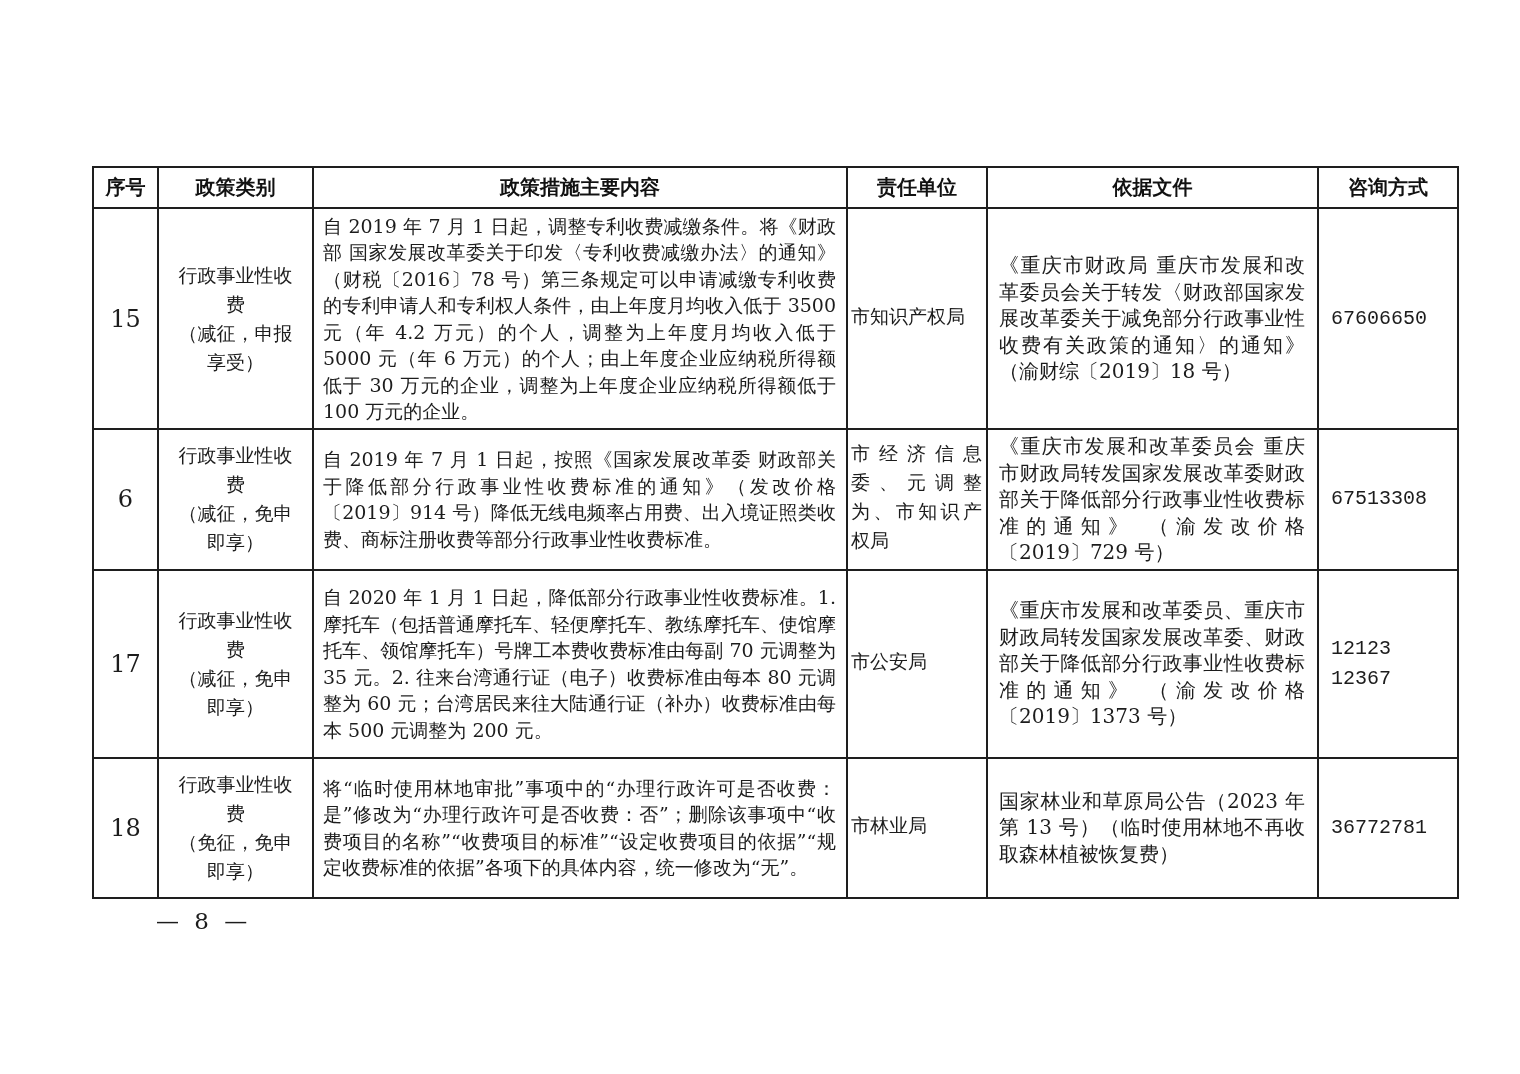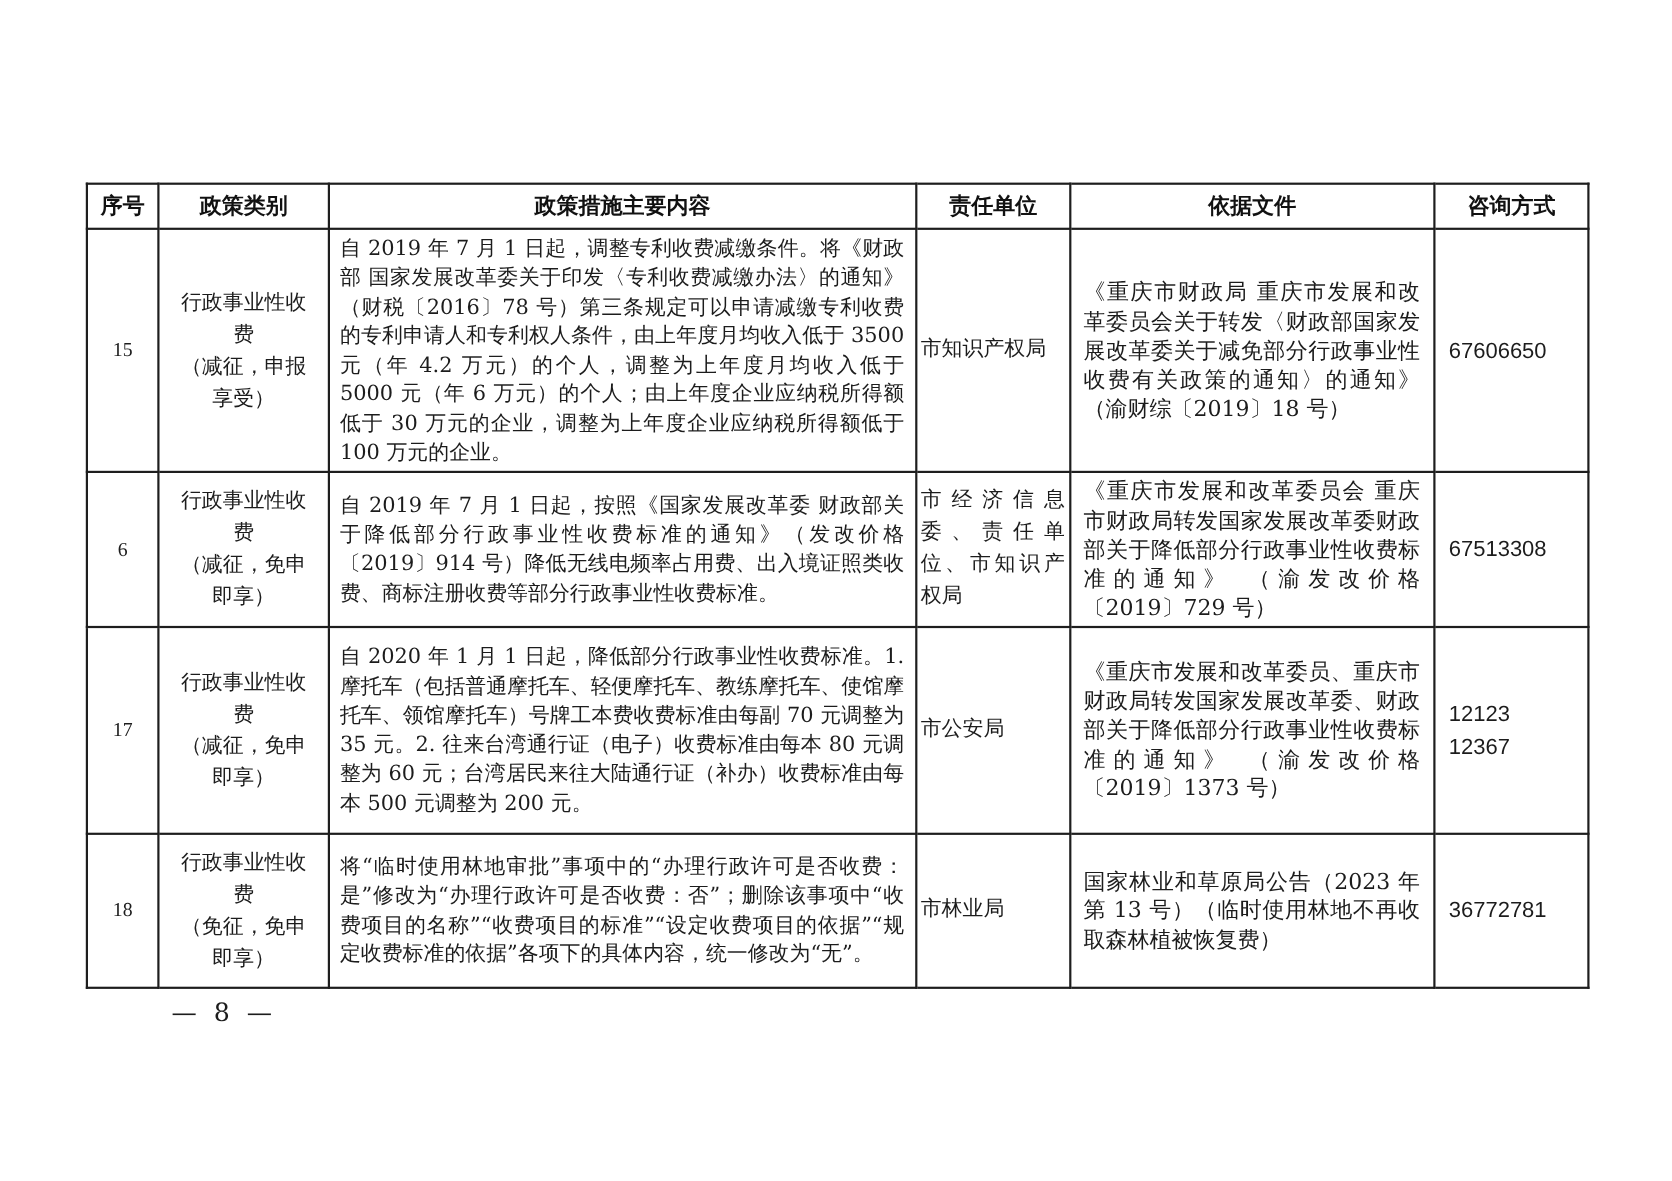--- a/index.html
+++ b/index.html
@@ -11,21 +11,21 @@
     position: relative;
     width: 1520px;
     height: 1074px;
     background: #ffffff;
     overflow: hidden;
     color: #1c1c1c;
     font-family: "DejaVu Serif", "Liberation Serif", serif;
   }
   table.policy-table {
     position: absolute;
-    left: 78px;
+    left: 92px;
     top: 166px;
     width: 1365px;
     border-collapse: collapse;
     table-layout: fixed;
   }
   table.policy-table th,
   table.policy-table td {
     border: 2px solid #1e1e1e;
     vertical-align: middle;
     overflow: hidden;
@@ -38,23 +38,22 @@
     padding: 2px 0;
     color: #111;
   }
   tr.hd-row { height: 41px; }
   tr.r15 { height: 221px; }
   tr.r16 { height: 132px; }
   tr.r17 { height: 188px; }
   tr.r18 { height: 140px; }
 
   td.c-no {
-    font-size: 18px;
+    font-size: 24px;
     text-align: center;
-    font-family: Liberation Serif, serif;
   }
   td.c-cat {
     font-size: 19px;
     line-height: 29px;
     text-align: center;
     white-space: pre-line;
     padding: 2px 8px;
   }
   td.c-content {
     font-size: 19px;
@@ -77,21 +76,21 @@
     text-align: justify;
     text-justify: inter-character;
     padding: 3px 12px 3px 11px;
   }
   td.c-contact {
     font-size: 20px;
     line-height: 30px;
     text-align: left;
     white-space: pre-line;
     padding-left: 12px;
-    font-family: Liberation Sans, sans-serif;
+    font-family: Liberation Mono, monospace;
   }
   .page-number {
     position: absolute;
     left: 156px;
     top: 908px;
     font-size: 23px;
     letter-spacing: 4px;
     color: #1c1c1c;
     font-family: "DejaVu Serif", "Liberation Serif", serif;
   }
@@ -132,21 +131,21 @@
         <td class="c-contact">67606650</td>
       </tr>
 
       <tr class="r16">
         <td class="c-no">6</td>
         <td class="c-cat">行政事业性收
 费
 （减征，免申
 即享）</td>
         <td class="c-content">自 2019 年 7 月 1 日起，按照《国家发展改革委 财政部关于降低部分行政事业性收费标准的通知》（发改价格〔2019〕914 号）降低无线电频率占用费、出入境证照类收费、商标注册收费等部分行政事业性收费标准。</td>
-        <td class="c-unit">市经济信息委、责任单位、市知识产权局</td>
+        <td class="c-unit">市经济信息委、元调整为、市知识产权局</td>
         <td class="c-basis">《重庆市发展和改革委员会 重庆市财政局转发国家发展改革委财政部关于降低部分行政事业性收费标准的通知》 （渝发改价格〔2019〕729 号）</td>
         <td class="c-contact">67513308</td>
       </tr>
 
       <tr class="r17">
         <td class="c-no">17</td>
         <td class="c-cat">行政事业性收
 费
 （减征，免申
 即享）</td>

